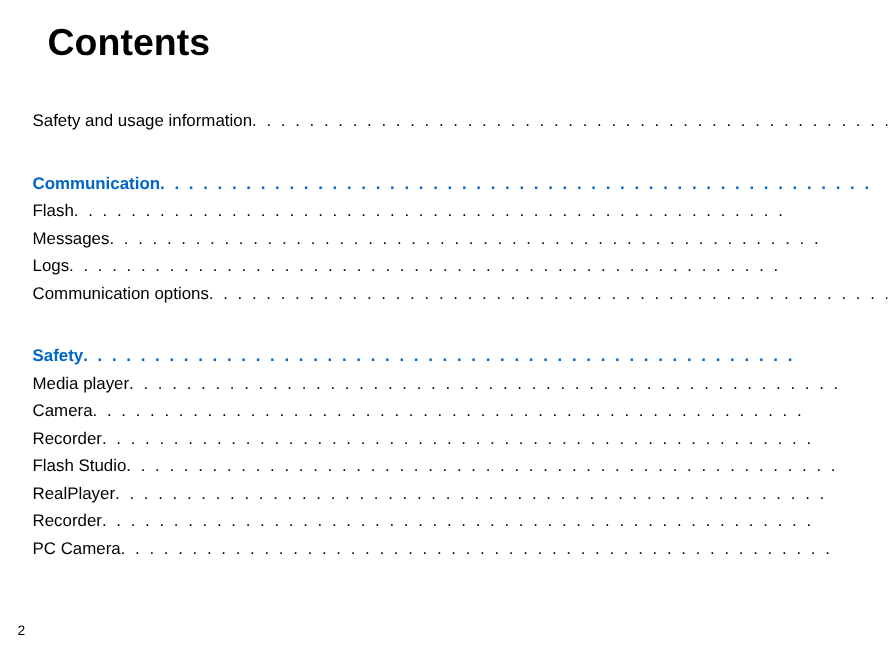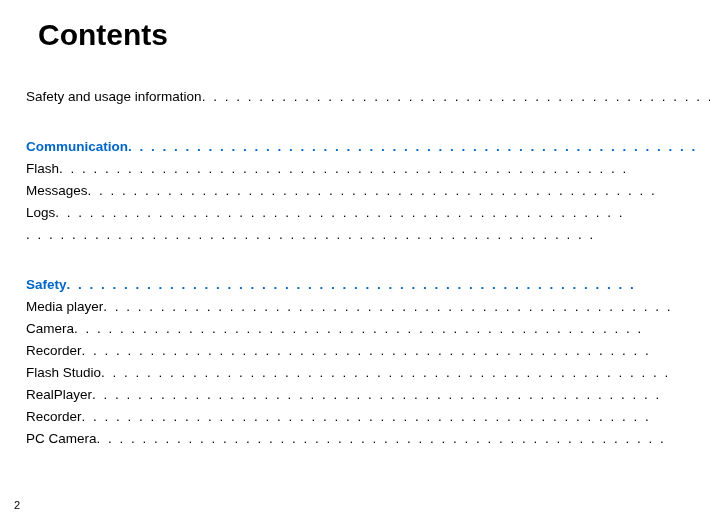--- a/index.html
+++ b/index.html
@@ -81,20 +81,21 @@
       </div>
       <div class="toc-row">
         <span class="toc-label">Messages</span>
         <span class="toc-leader"></span>
       </div>
       <div class="toc-row">
         <span class="toc-label">Logs</span>
         <span class="toc-leader"></span>
       </div>
       <div class="toc-row">
+        <span class="toc-label">Communication options</span>
         <span class="toc-leader"></span>
       </div>
       <div class="section-spacer"></div>
       <div class="toc-row section-head">
         <span class="toc-label">Safety</span>
         <span class="toc-leader"></span>
       </div>
       <div class="toc-row">
         <span class="toc-label">Media player</span>
         <span class="toc-leader"></span>

